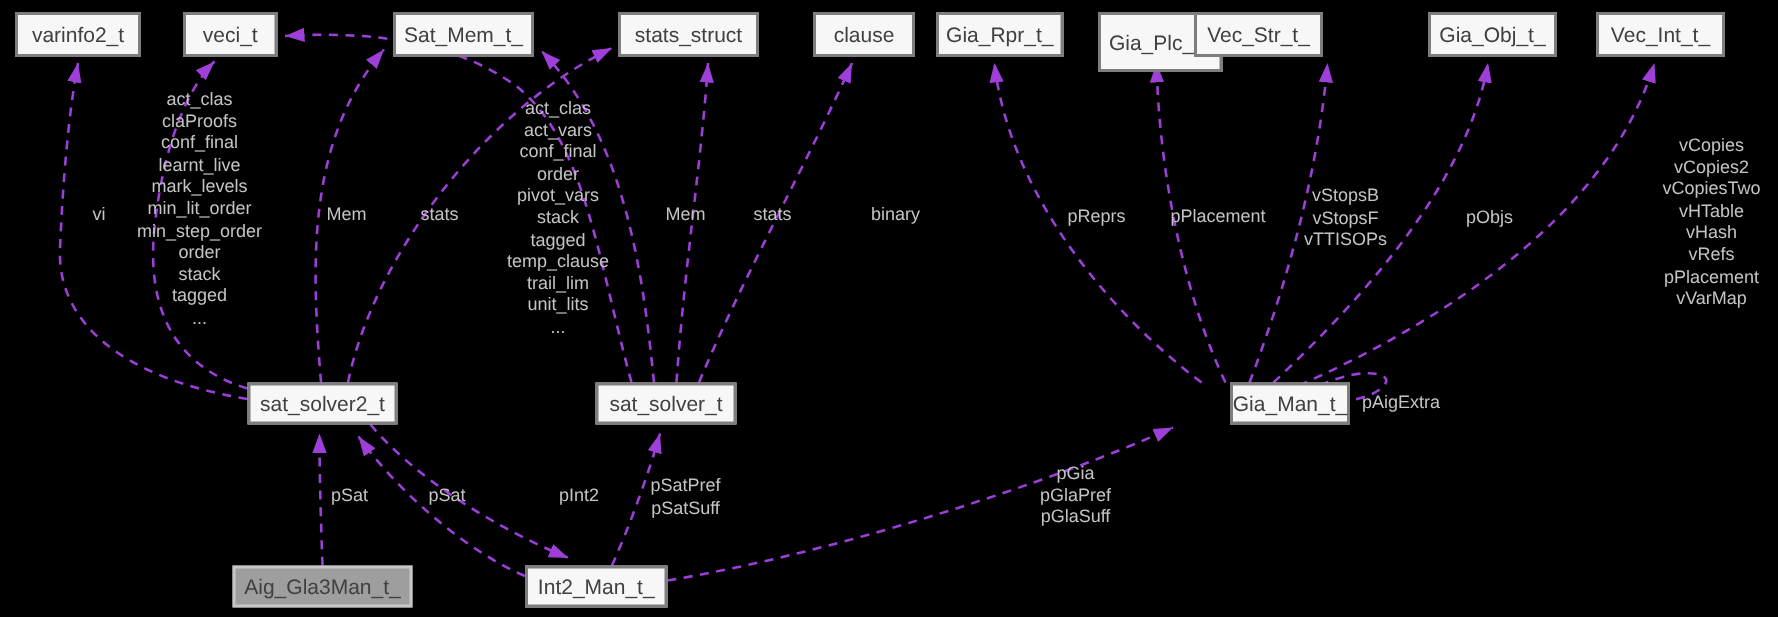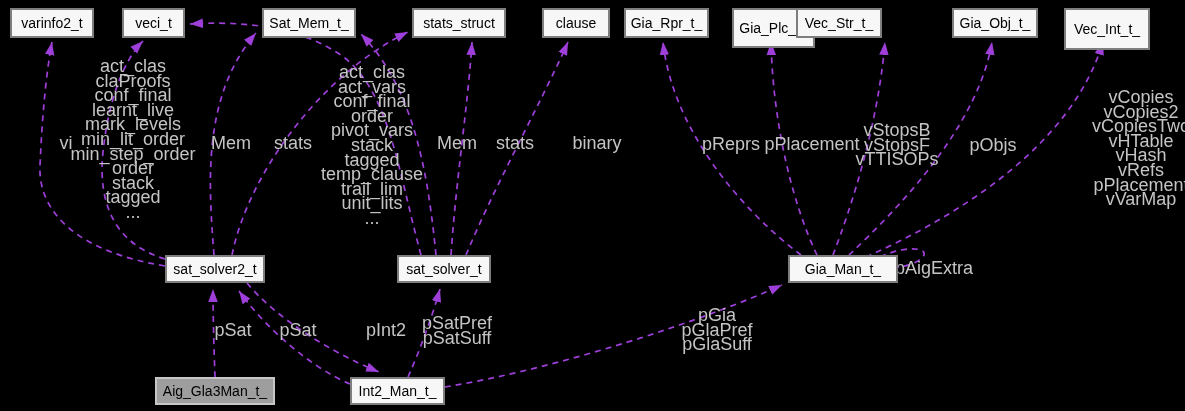--- a/index.html
+++ b/index.html
@@ -8,37 +8,37 @@
     width:1185px;height:411px;
     background:#000;
     font-family:"Liberation Sans", sans-serif;
     overflow:hidden;
   }
   #edges{position:absolute;left:0;top:0;width:1185px;height:411px;}
   .node{
     position:absolute;
     background:#f7f7f7;
     border:2px solid #7e7e7e;
-    color:#000000;
+    color:#404040;
     font-size:14px;
     display:flex;align-items:center;justify-content:center;
     box-sizing:border-box;
     white-space:nowrap;
     z-index:2;
   }
   .node.highlight{
     background:#9e9e9e;
     border:2px solid #c6c6c6;
     text-align:right;
   }
   .elabel{
     position:absolute;
     transform:translate(-50%,-50%);
     color:#c4c4c4;
-    font-size:18px;
+    font-size:12px;
     line-height:14.6px;
     text-align:center;
     white-space:pre-line;
     z-index:1;
   }
 </style>
 </head>
 <body>
 
 <div id="diagram">
@@ -74,25 +74,25 @@
 
   <div class="node" style="left:10px;top:8px;width:84px;height:30px">varinfo2_t</div>
   <div class="node" style="left:122px;top:8px;width:63px;height:30px">veci_t</div>
   <div class="node" style="left:262px;top:8px;width:94px;height:30px">Sat_Mem_t_</div>
   <div class="node" style="left:412px;top:8px;width:94px;height:30px">stats_struct</div>
   <div class="node" style="left:542px;top:8px;width:68px;height:30px">clause</div>
   <div class="node" style="left:624px;top:8px;width:85px;height:30px">Gia_Rpr_t_</div>
   <div class="node" style="left:732px;top:8px;width:83px;height:40px">Gia_Plc_t_</div>
   <div class="node" style="left:796px;top:8px;width:86px;height:30px">Vec_Str_t_</div>
   <div class="node" style="left:952px;top:8px;width:86px;height:30px">Gia_Obj_t_</div>
-  <div class="node" style="left:1064px;top:8px;width:86px;height:42px">Vec_Int_t_</div>
+  <div class="node" style="left:1064px;top:8px;width:86px;height:30px">Vec_Int_t_</div>
 
   <div class="node" style="left:165px;top:255px;width:100px;height:28px">sat_solver2_t</div>
   <div class="node" style="left:397px;top:255px;width:94px;height:28px">sat_solver_t</div>
-  <div class="node" style="left:788px;top:255px;width:110px;height:28px">Gia_Man_t_</div>
+  <div class="node" style="left:820px;top:255px;width:80px;height:28px">Gia_Man_t_</div>
 
   <div class="node highlight" style="left:155px;top:377px;width:120px;height:28px">Aig_Gla3Man_t_</div>
   <div class="node" style="left:350px;top:377px;width:95px;height:28px">Int2_Man_t_</div>
 
   <div class="elabel" style="left:66px;top:143px">vi</div>
   <div class="elabel" style="left:133px;top:139px">act_clas
 claProofs
 conf_final
 learnt_live
 mark_levels

